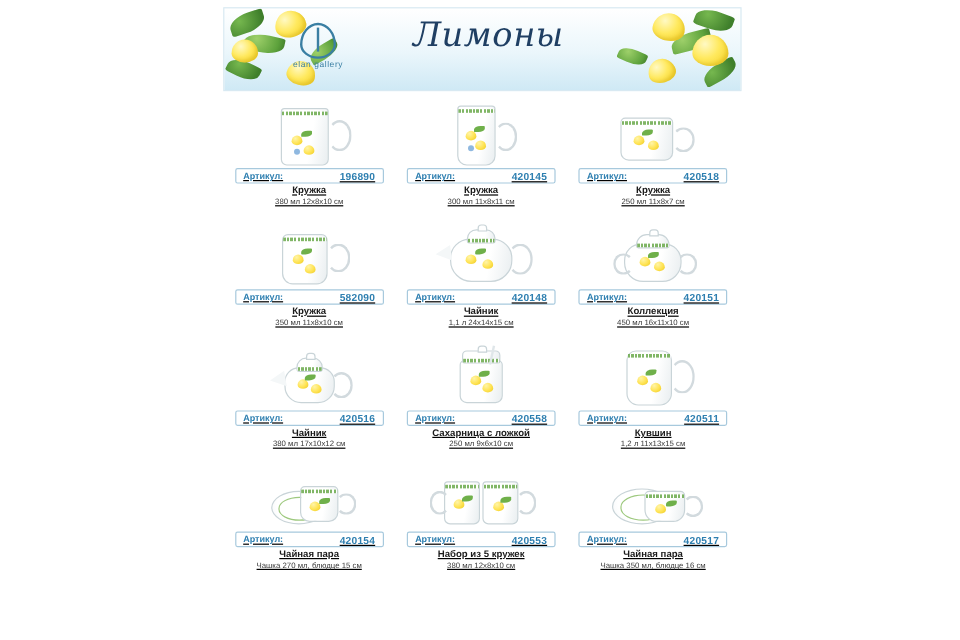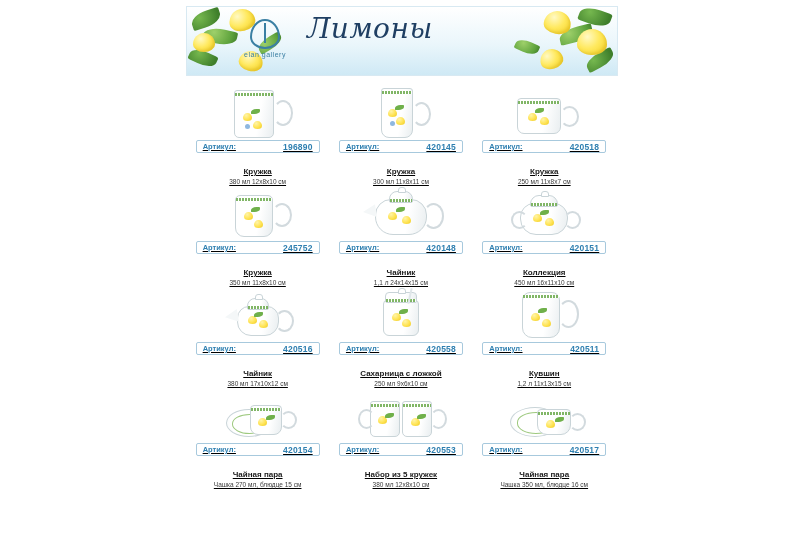--- a/index.html
+++ b/index.html
@@ -85,21 +85,21 @@
   .brand-name {
     font-size: 7px;
     letter-spacing: .5px;
     color: #3a7fa3;
   }
   .banner-title {
     position: absolute;
     left: 120px;
     top: 8px;
     width: 200px;
-    text-align: left;
+    text-align: center;
   }
   .banner-title .t1 {
     font-family: "DejaVu Serif", serif;
     font-style: italic;
     font-size: 28px;
     color: #1f3f63;
     line-height: 28px;
     letter-spacing: .5px;
   }
   .banner-title .t2 {
@@ -153,21 +153,21 @@
   }
   .sku-value {
     font-size: 8.5px;
     color: #2e7fb0;
     font-weight: bold;
     letter-spacing: .2px;
   }
   .item-name {
     font-size: 8px;
     color: #1b1b1b;
-    margin-top: 14px;
+    margin-top: 1px;
     font-weight: bold;
   }
   .item-spec {
     font-size: 6.5px;
     color: #3a3a3a;
     margin-top: 2px;
   }
 
   
   .ware {
@@ -343,21 +343,21 @@
           <div class="ware body-white" style="top:10px; width:36px; height:40px; border-radius:5px 5px 9px 9px; margin-left:-4px;">
             <div class="rim-green" style="top:2px;"></div>
             <div class="deco-lemon" style="left:8px; top:16px;"></div>
             <div class="deco-lemon" style="left:18px; top:24px;"></div>
             <div class="deco-leaf" style="left:15px; top:11px;"></div>
           </div>
           <div class="handle" style="left:50%; margin-left:14px; top:18px; width:16px; height:20px; border-left-color:transparent;"></div>
         </div>
         <div class="sku-bar">
           <span class="sku-label">Артикул:</span>
-          <span class="sku-value">245752</span>
+          <span class="sku-value">582090</span>
         </div>
         <div class="item-name">Кружка</div>
         <div class="item-spec">350 мл 11х8х10 см</div>
       </div>
 
       <div class="cell">
         <div class="figure">
           <div class="ware body-white" style="top:14px; width:50px; height:34px; border-radius:16px 16px 18px 18px;">
             <div class="deco-lemon" style="left:12px; top:12px;"></div>
             <div class="deco-lemon" style="left:26px; top:16px;"></div>

